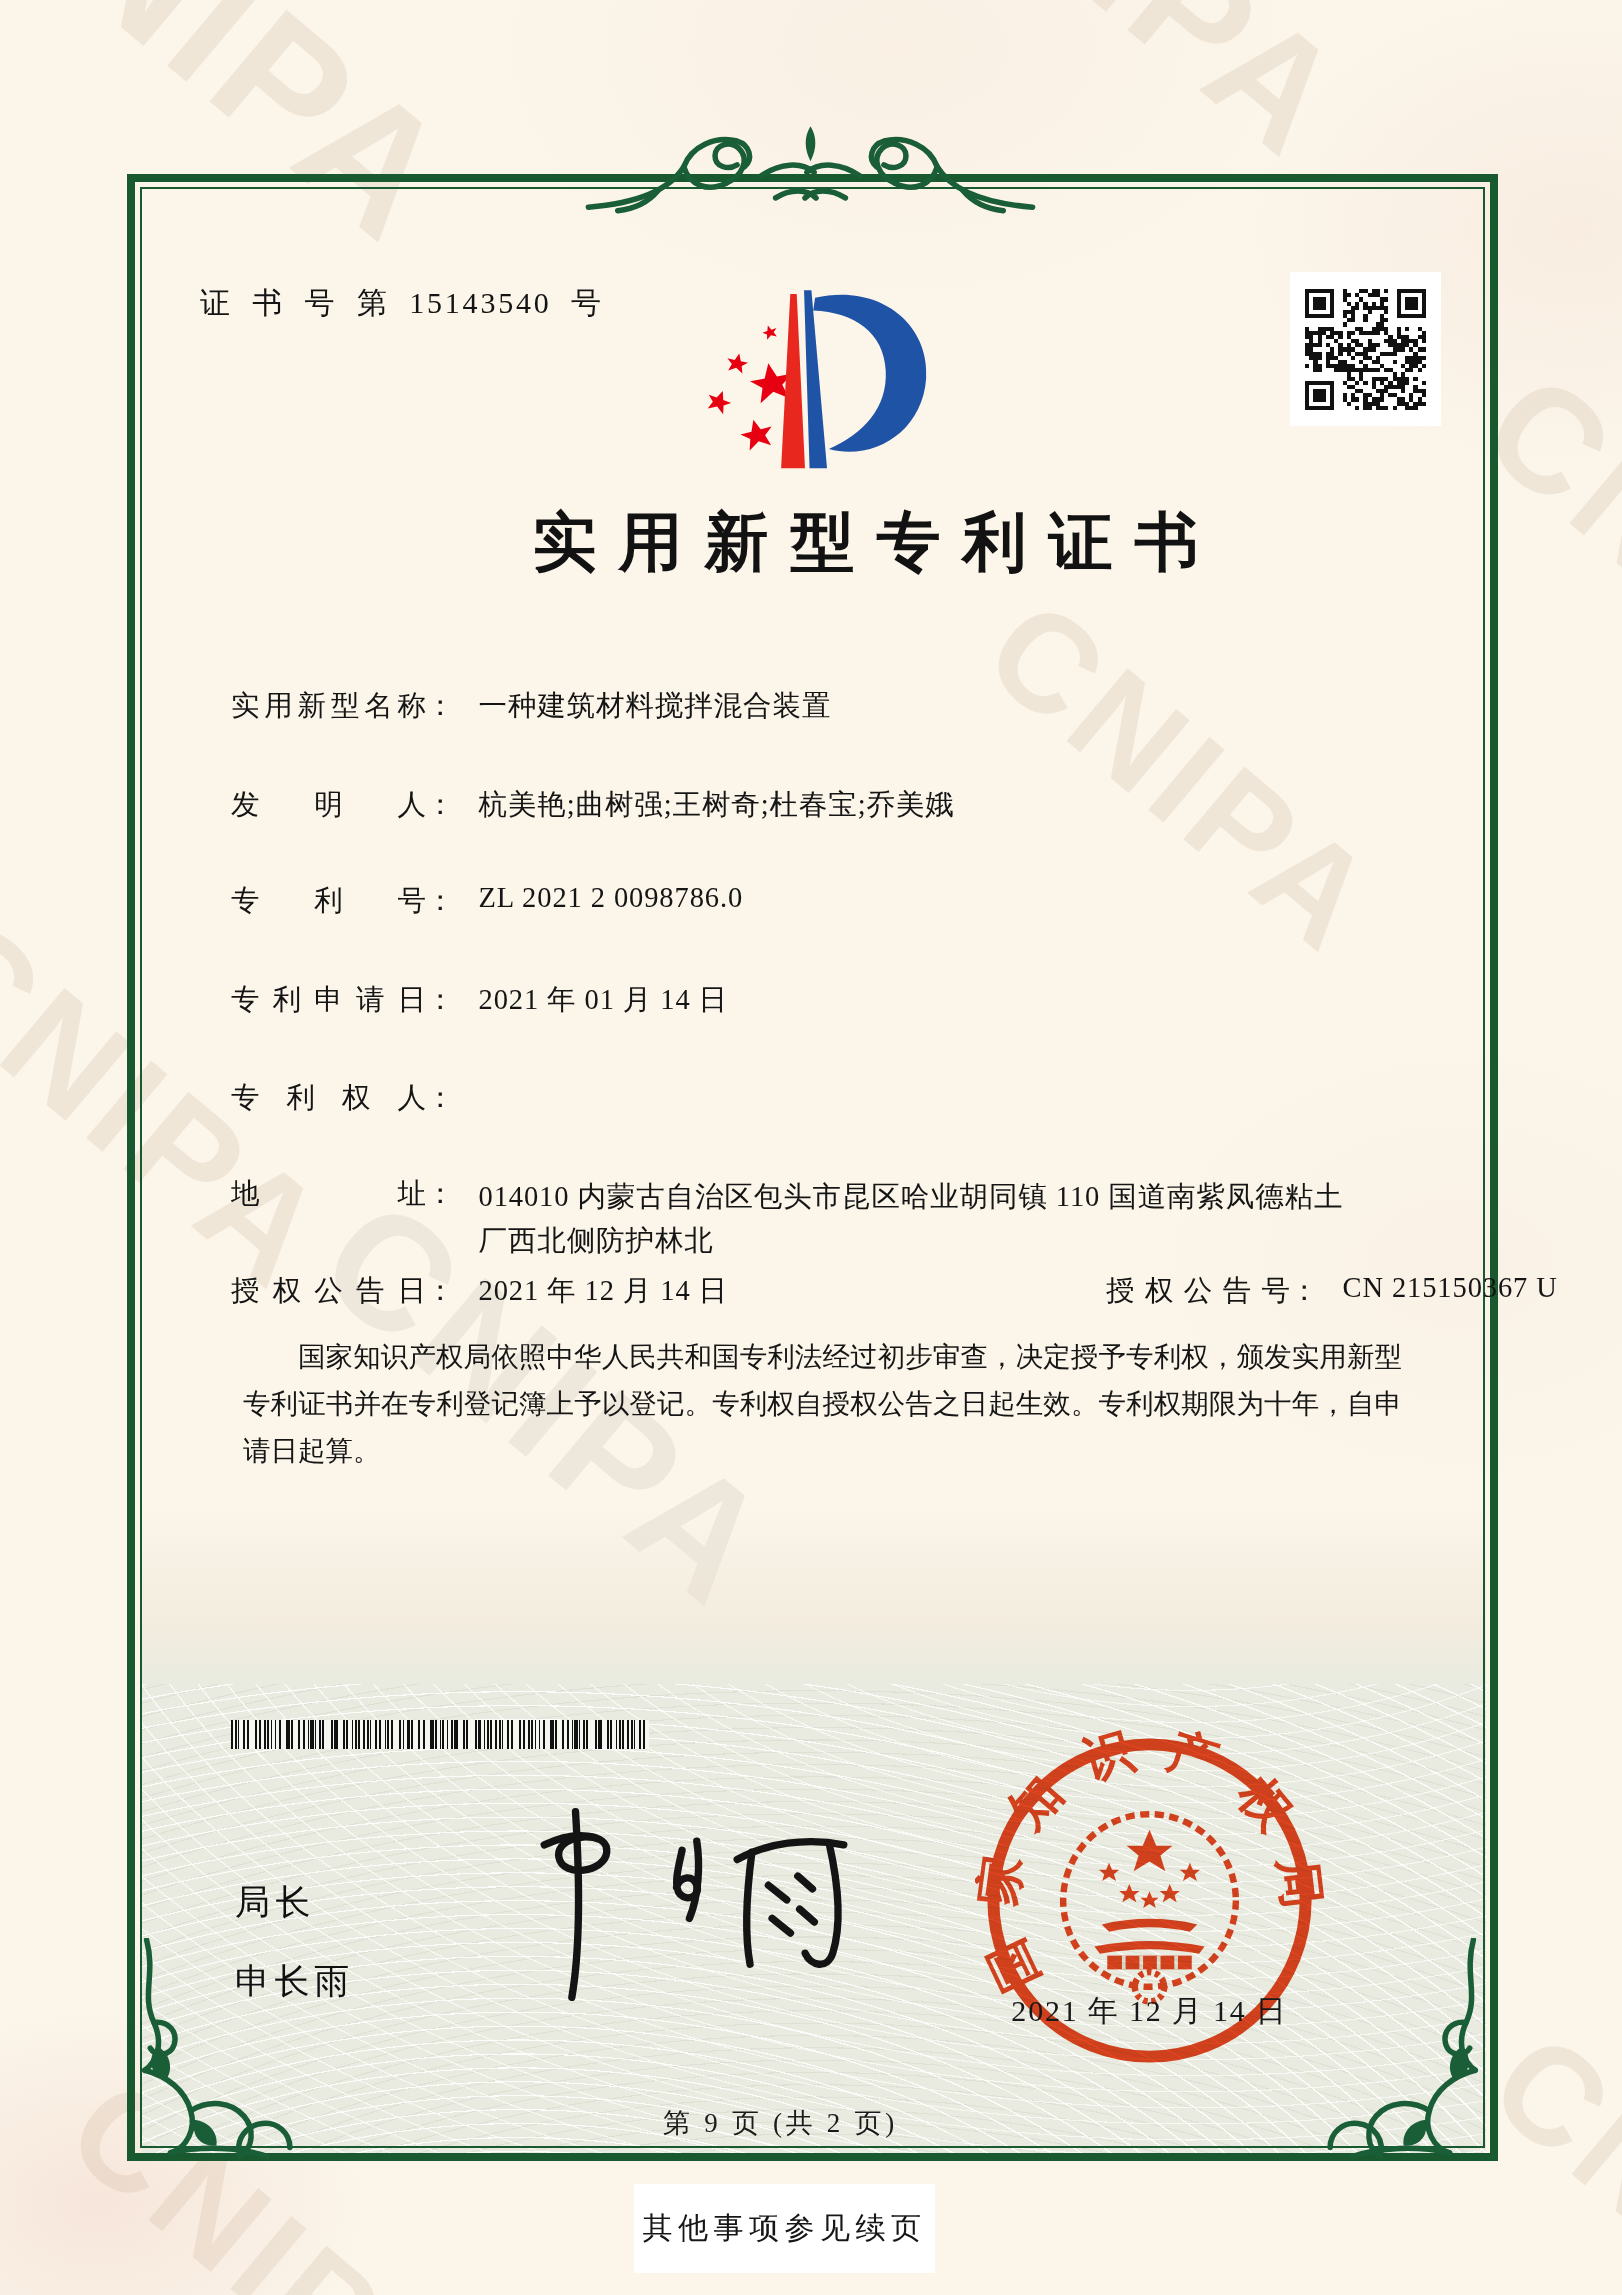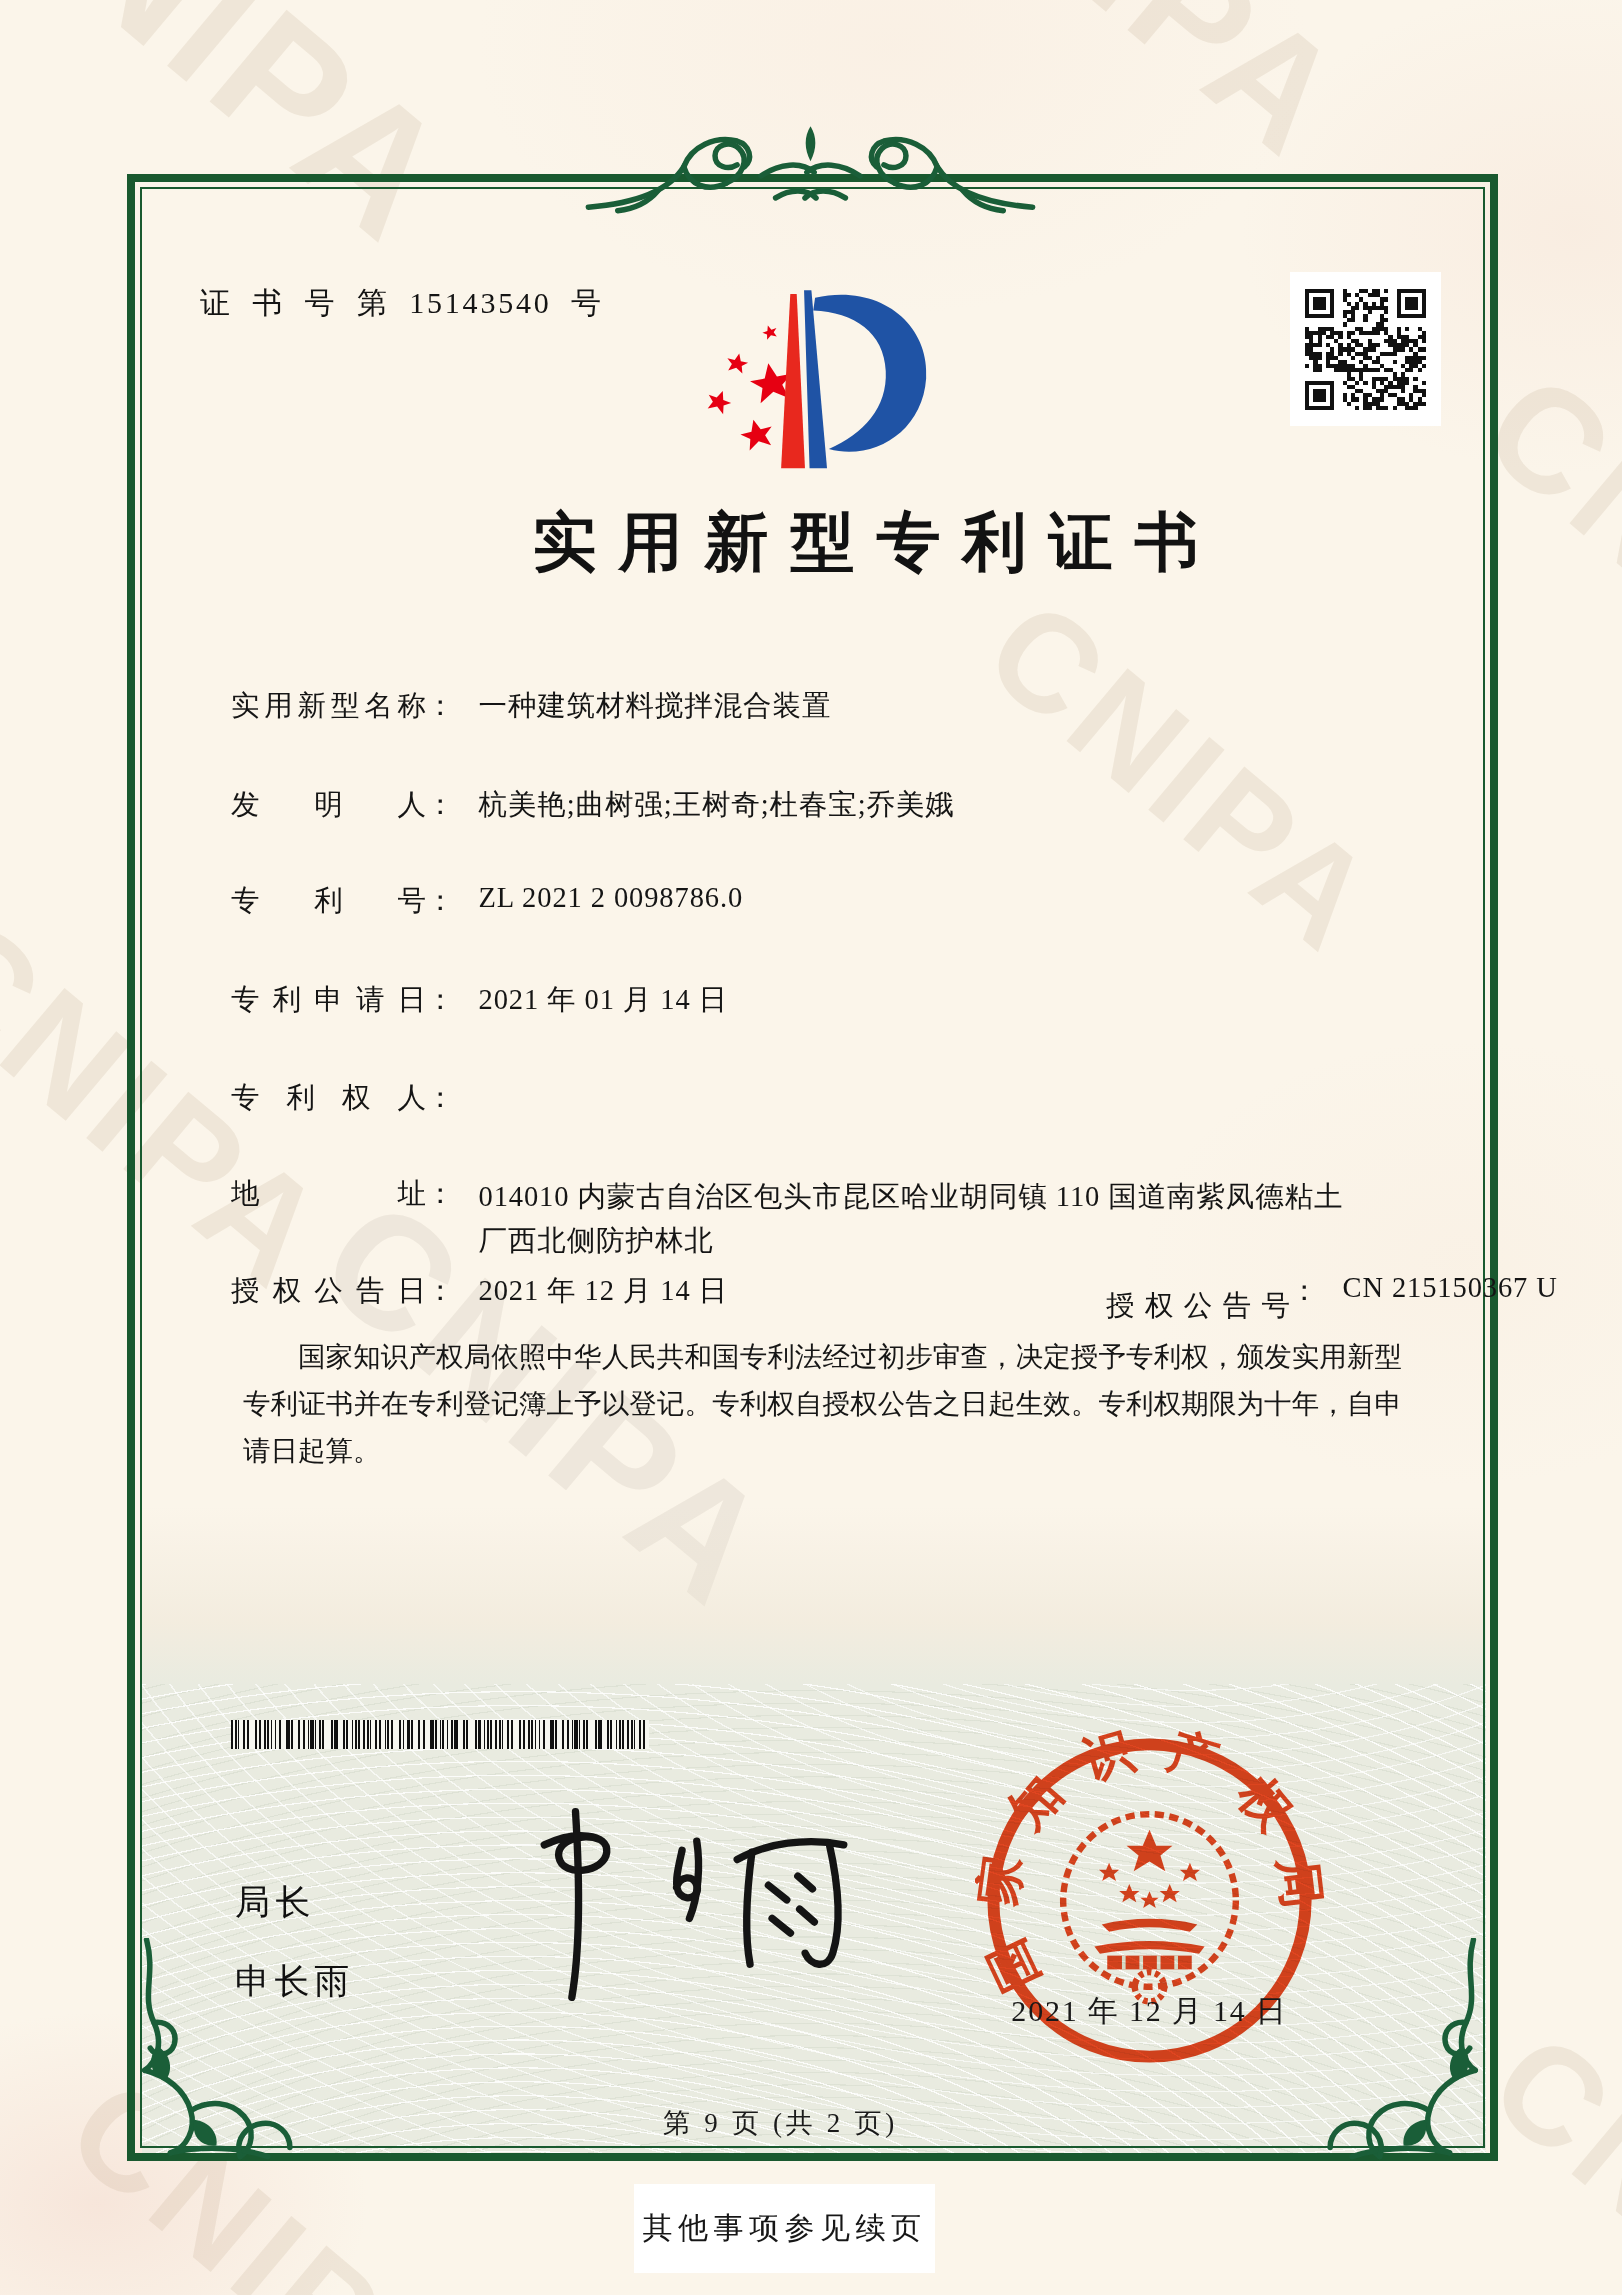--- a/index.html
+++ b/index.html
@@ -33,21 +33,21 @@
       letter-spacing:22px;text-indent:22px;color:#121212;}
   .qrbox{position:absolute;left:1290px;top:272px;width:151px;height:154px;background:#fff;}
   .qrbox svg{position:absolute;left:14.7px;top:16.5px;width:121px;height:121px;}
   
   .row{position:absolute;left:231px;display:flex;align-items:flex-start;font-size:28.5px;color:#151515;}
   .lbl{width:195px;text-align:justify;text-align-last:justify;flex:0 0 auto;}
   .colon{flex:0 0 auto;}
   .val{margin-left:24px;letter-spacing:0.9px;}
   .val.addr{width:882px;line-height:44px;}
   .pair2{position:absolute;left:875px;top:0;display:flex;font-size:28.5px;white-space:nowrap;}
-  .pair2 .lbl{width:184px;margin-top:15px;}
+  .pair2 .lbl{width:184px;}
   
   .bodytext{position:absolute;left:243px;top:1333px;width:1159px;font-size:27.5px;line-height:47px;
       text-align:justify;color:#161616;}
   .bodytext p{margin:0;text-indent:2em;}
   
   .barcode{position:absolute;left:231px;top:1720px;width:418px;height:28.5px;background-color:#101010;
       background-image:
         repeating-linear-gradient(90deg, rgba(250,250,245,0) 0 8.3px, #f6f6f0 8.3px 11px),
         repeating-linear-gradient(90deg, rgba(250,250,245,0) 0 21px, #f6f6f0 21px 24px),
         repeating-linear-gradient(90deg,#101010 0 1.8px, #f6f6f0 1.8px 3.7px, #101010 3.7px 6.4px, #f6f6f0 6.4px 7.3px, #101010 7.3px 11px, #f6f6f0 11px 12px);}

